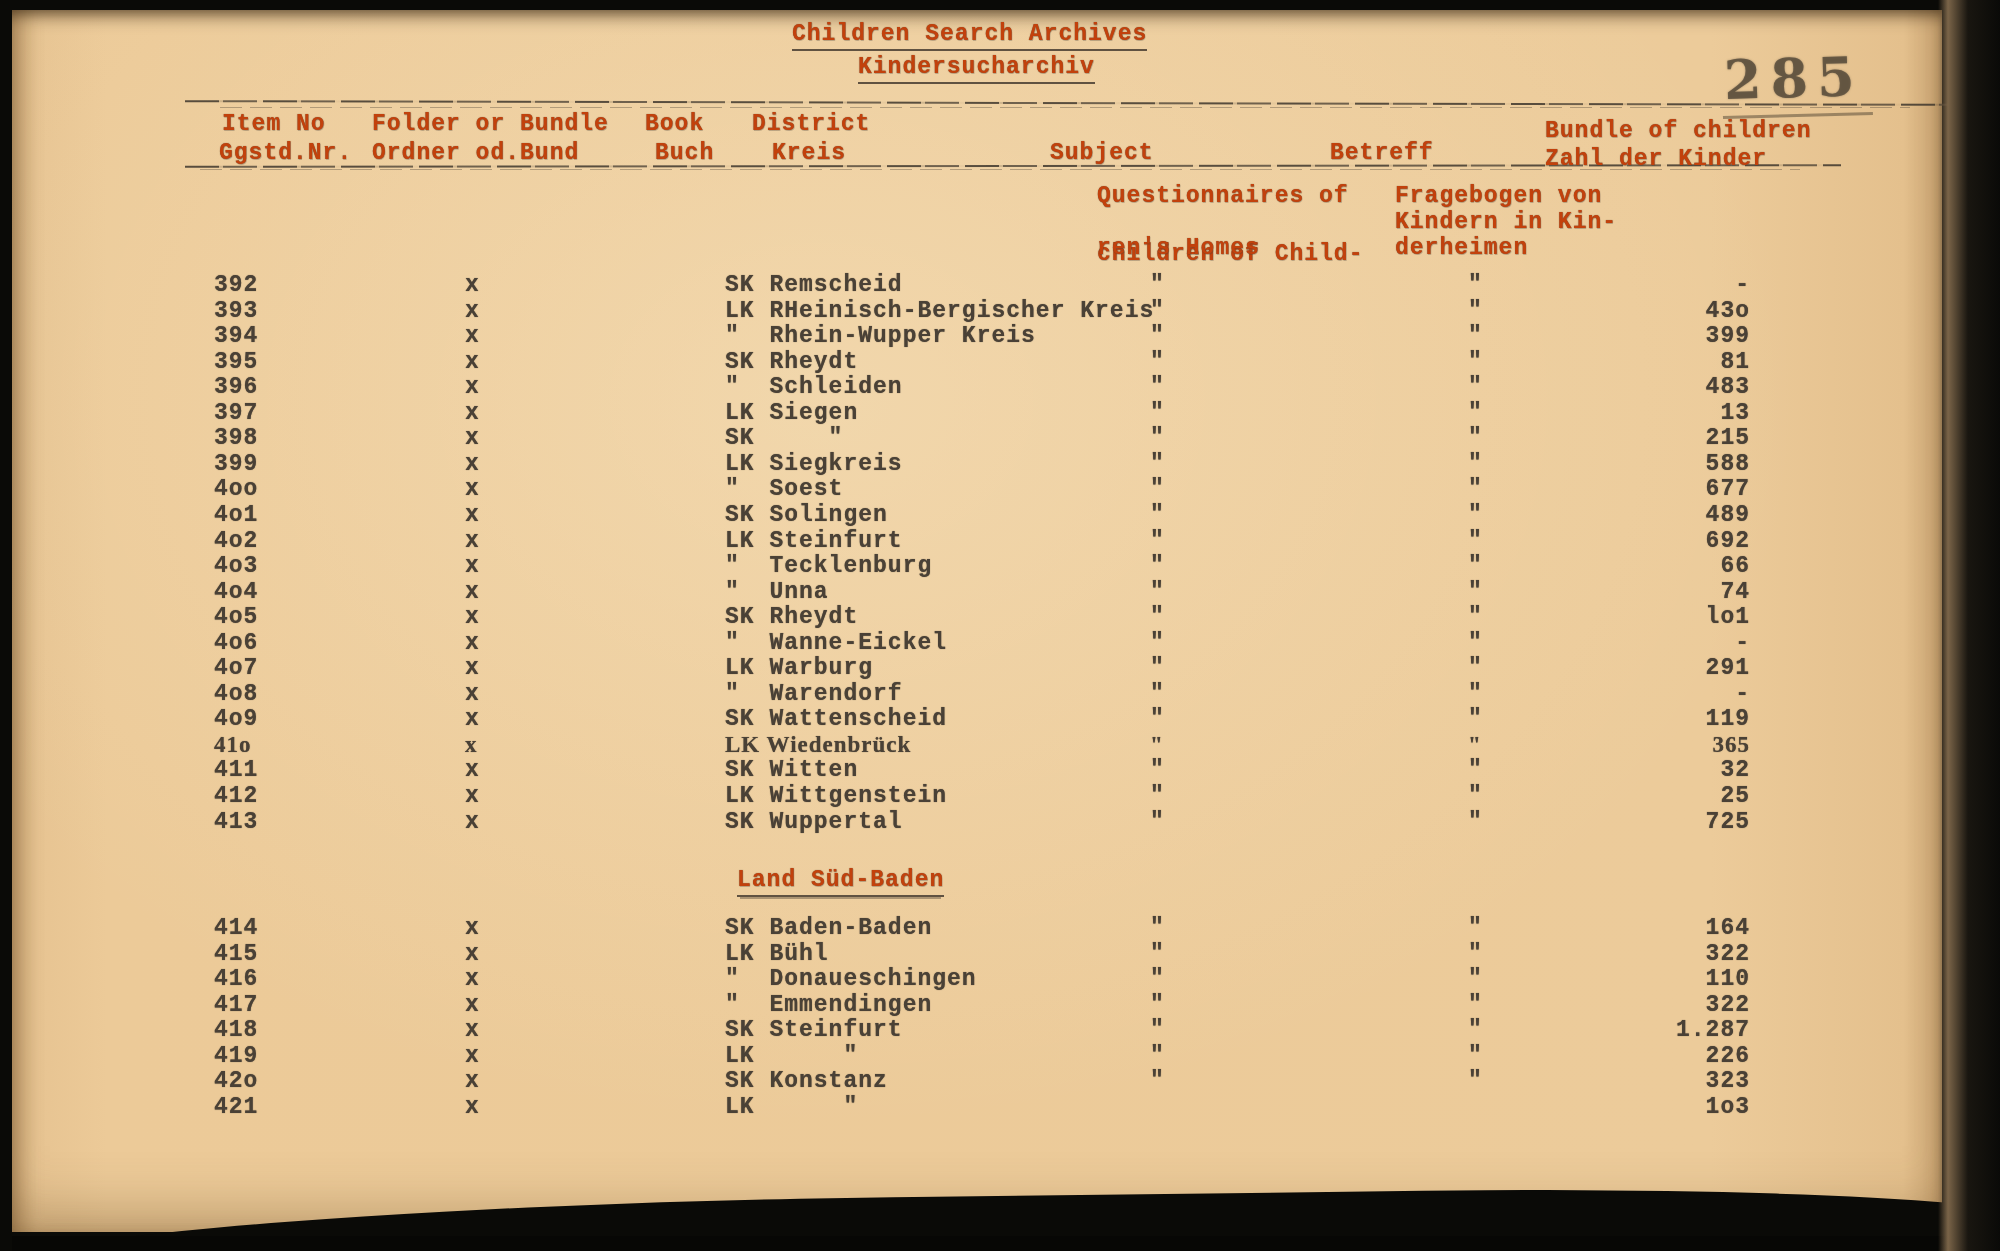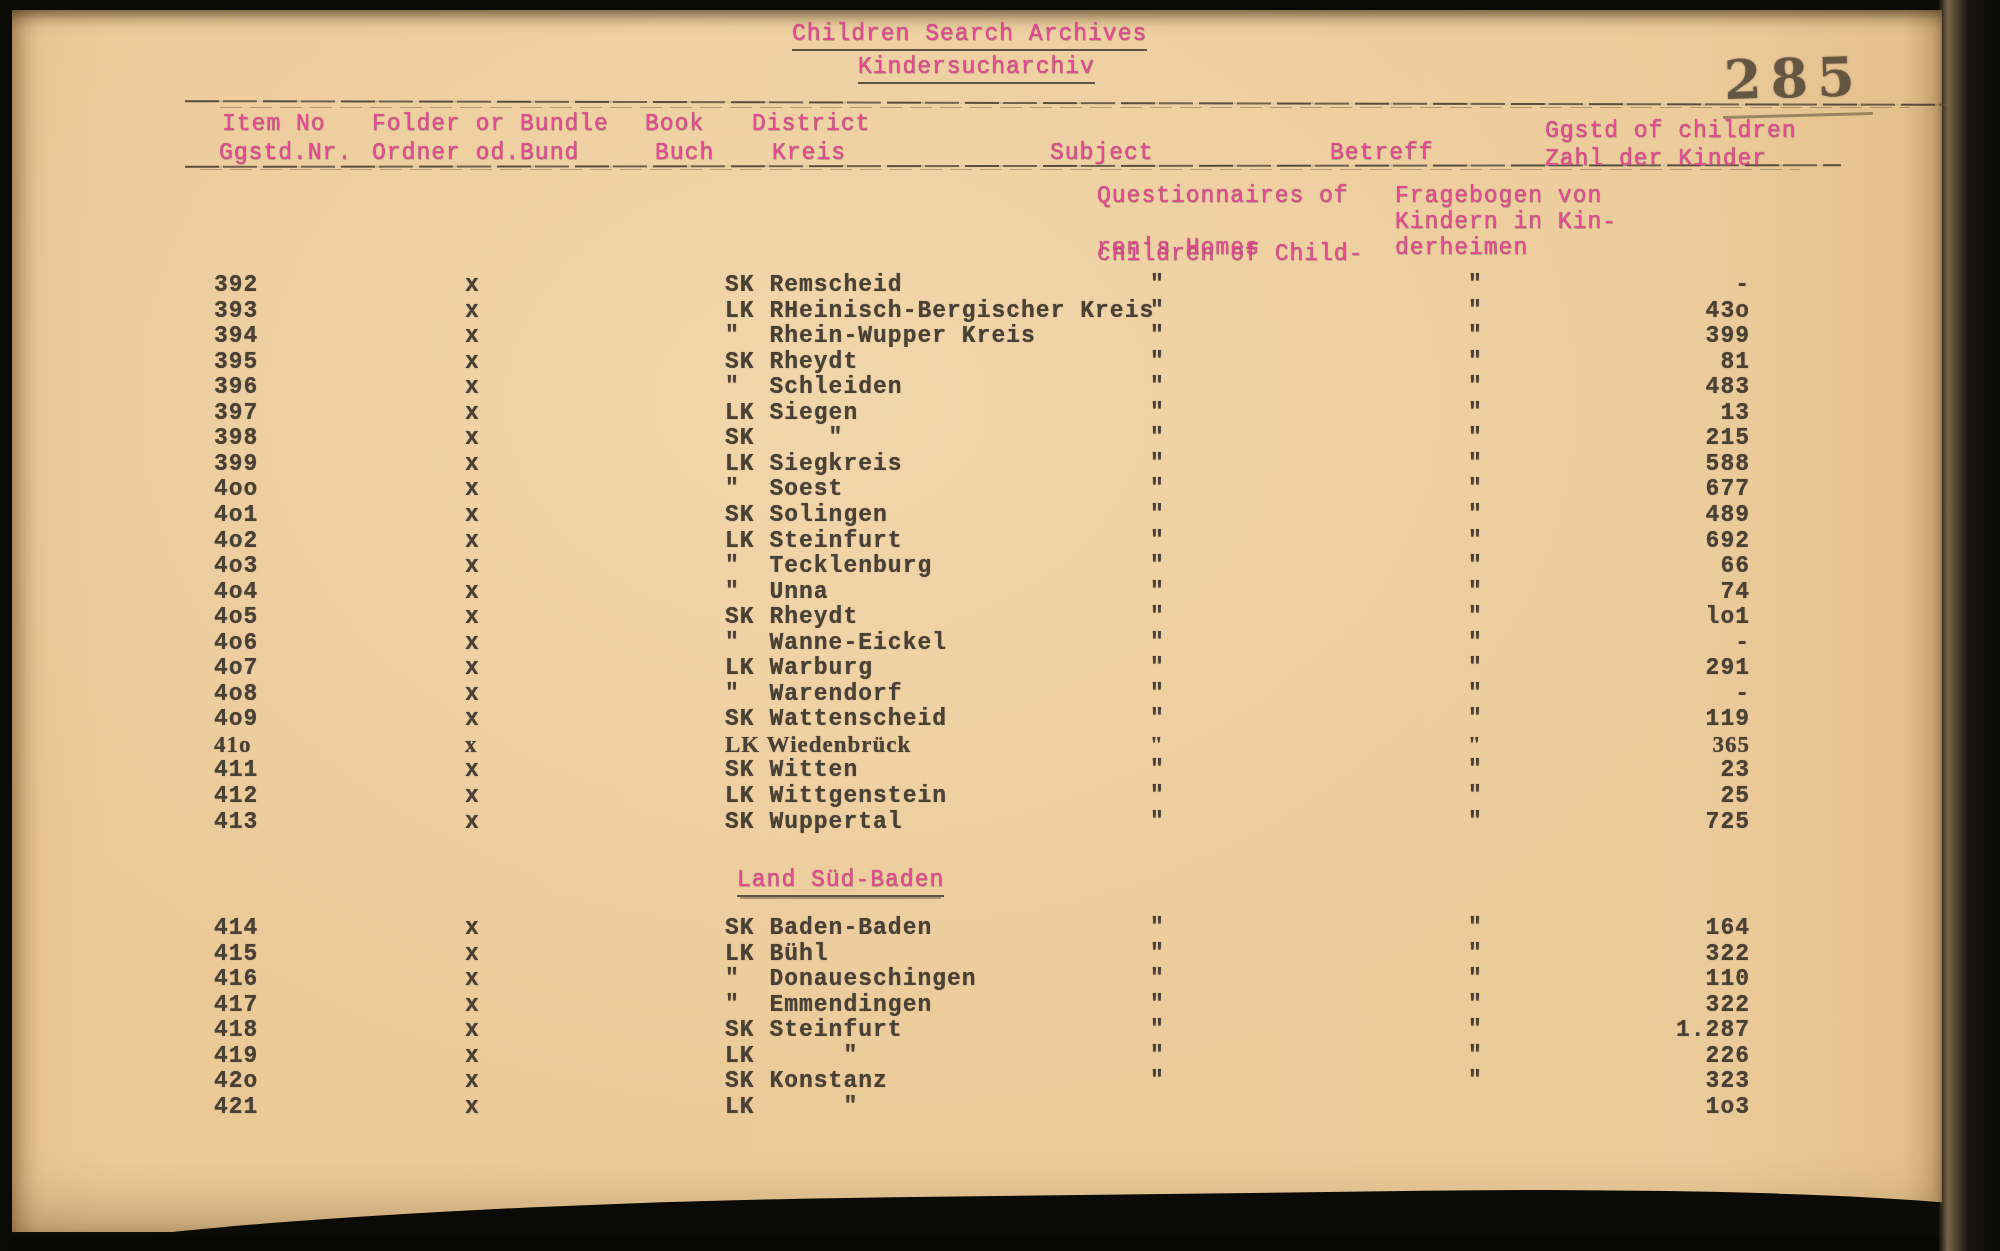--- a/index.html
+++ b/index.html
@@ -7,21 +7,21 @@
          font-family:"Liberation Mono","DejaVu Sans Mono",monospace;}
   #paper{position:absolute;left:10px;top:9px;width:1932px;height:1223px;
          background:
            radial-gradient(ellipse at 42% 32%, rgba(255,243,214,0.30), rgba(255,243,214,0) 62%),
            linear-gradient(90deg,#d4af7c 0,#e7c492 1.4%,#ecca98 5%,#eccb9a 88%,#e4c08d 98%,#c9a472 100%),
            #ecca98;
          box-shadow: inset 0 16px 18px -12px rgba(55,38,18,.85),
                      inset 18px 0 26px -14px rgba(100,70,35,.55),
                      inset -10px 0 16px -8px rgba(100,70,35,.30),
                      inset 0 -46px 60px -32px rgba(110,80,40,.45);}
-  .tw{position:absolute;font-size:23px;font-weight:400;letter-spacing:1px;color:#ec4899;
+  .tw{position:absolute;font-size:23px;font-weight:700;letter-spacing:1px;color:#c2410c;
       white-space:pre;text-shadow:0 0 1px rgba(74,65,54,.8),0.6px 0.6px 0 rgba(74,65,54,.25);line-height:1.1;}
   .uline{border-bottom:2px solid rgba(70,60,48,.85);padding-bottom:2px;}
   .uline2{border-bottom:2px solid rgba(70,60,48,.85);padding-bottom:2px;
           box-shadow:0 5px 0 -3px rgba(70,60,48,.40);}
   .rule{position:absolute;height:2px;
         background:repeating-linear-gradient(90deg,rgba(62,54,44,.85) 0 34px,rgba(62,54,44,.18) 34px 38px,
                    rgba(62,54,44,.72) 38px 72px,rgba(62,54,44,.05) 72px 78px);}
   .rule-echo{position:absolute;height:1px;opacity:.38;
         background:repeating-linear-gradient(90deg,rgba(62,54,44,.9) 0 22px,rgba(62,54,44,0) 22px 30px);}
   .row{position:absolute;left:0;top:0;width:1727px;height:26px;}
@@ -62,21 +62,21 @@
 
   <div class="rule" style="left:185px;top:102px;width:1766px;transform:rotate(0.12deg);"></div>
   <div class="rule-echo" style="left:220px;top:107px;width:1690px;"></div>
   <div class="rule" style="left:185px;top:165px;width:1656px;transform:rotate(-0.05deg);"></div>
   <div class="rule-echo" style="left:200px;top:169px;width:1600px;"></div>
 
   <div class="tw" style="left:222px;top:112px;">Item No</div>
   <div class="tw" style="left:372px;top:112px;">Folder or Bundle</div>
   <div class="tw" style="left:645px;top:112px;">Book</div>
   <div class="tw" style="left:752px;top:112px;">District</div>
-  <div class="tw" style="left:1545px;top:119px;">Ggstd of children</div>
+  <div class="tw" style="left:1545px;top:119px;">Bundle of children</div>
 
   <div class="tw" style="left:219px;top:141px;">Ggstd.Nr.</div>
   <div class="tw" style="left:372px;top:141px;">Ordner od.Bund</div>
   <div class="tw" style="left:655px;top:141px;">Buch</div>
   <div class="tw" style="left:772px;top:141px;">Kreis</div>
   <div class="tw" style="left:1050px;top:141px;">Subject</div>
   <div class="tw" style="left:1330px;top:141px;">Betreff</div>
   <div class="tw" style="left:1545px;top:147px;">Zahl der Kinder</div>
 
   <div class="tw" style="left:1097px;top:184px;">Questionnaires of</div>
@@ -259,21 +259,21 @@
     <span class="c betreff">"</span>
     <span class="c children">365</span>
   </div>
 
   <div class="row" style="top: 757px;">
     <span class="c item">411</span>
     <span class="c folder">x</span>
     <span class="c district">SK Witten</span>
     <span class="c subject">"</span>
     <span class="c betreff">"</span>
-    <span class="c children">23</span>
+    <span class="c children">32</span>
   </div>
 
   <div class="row" style="top: 783px;">
     <span class="c item">412</span>
     <span class="c folder">x</span>
     <span class="c district">LK Wittgenstein</span>
     <span class="c subject">"</span>
     <span class="c betreff">"</span>
     <span class="c children">25</span>
   </div>

